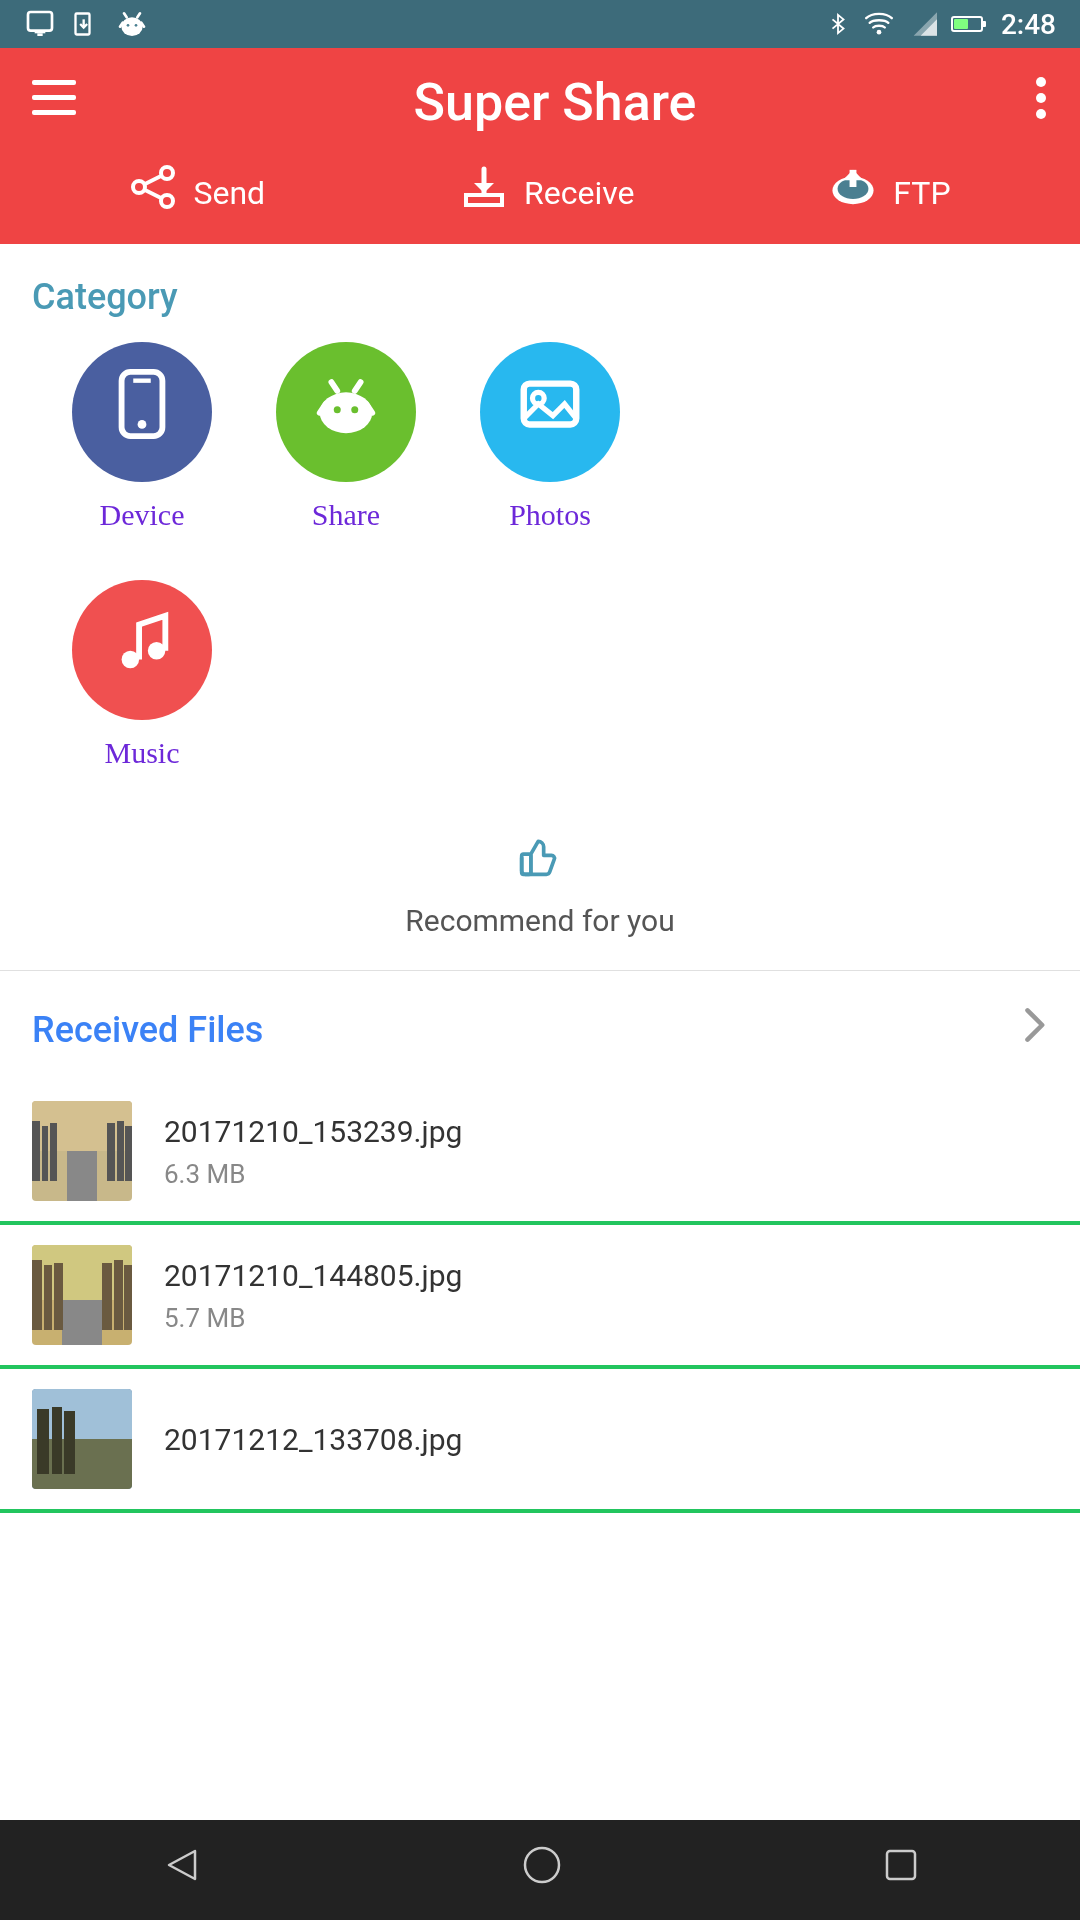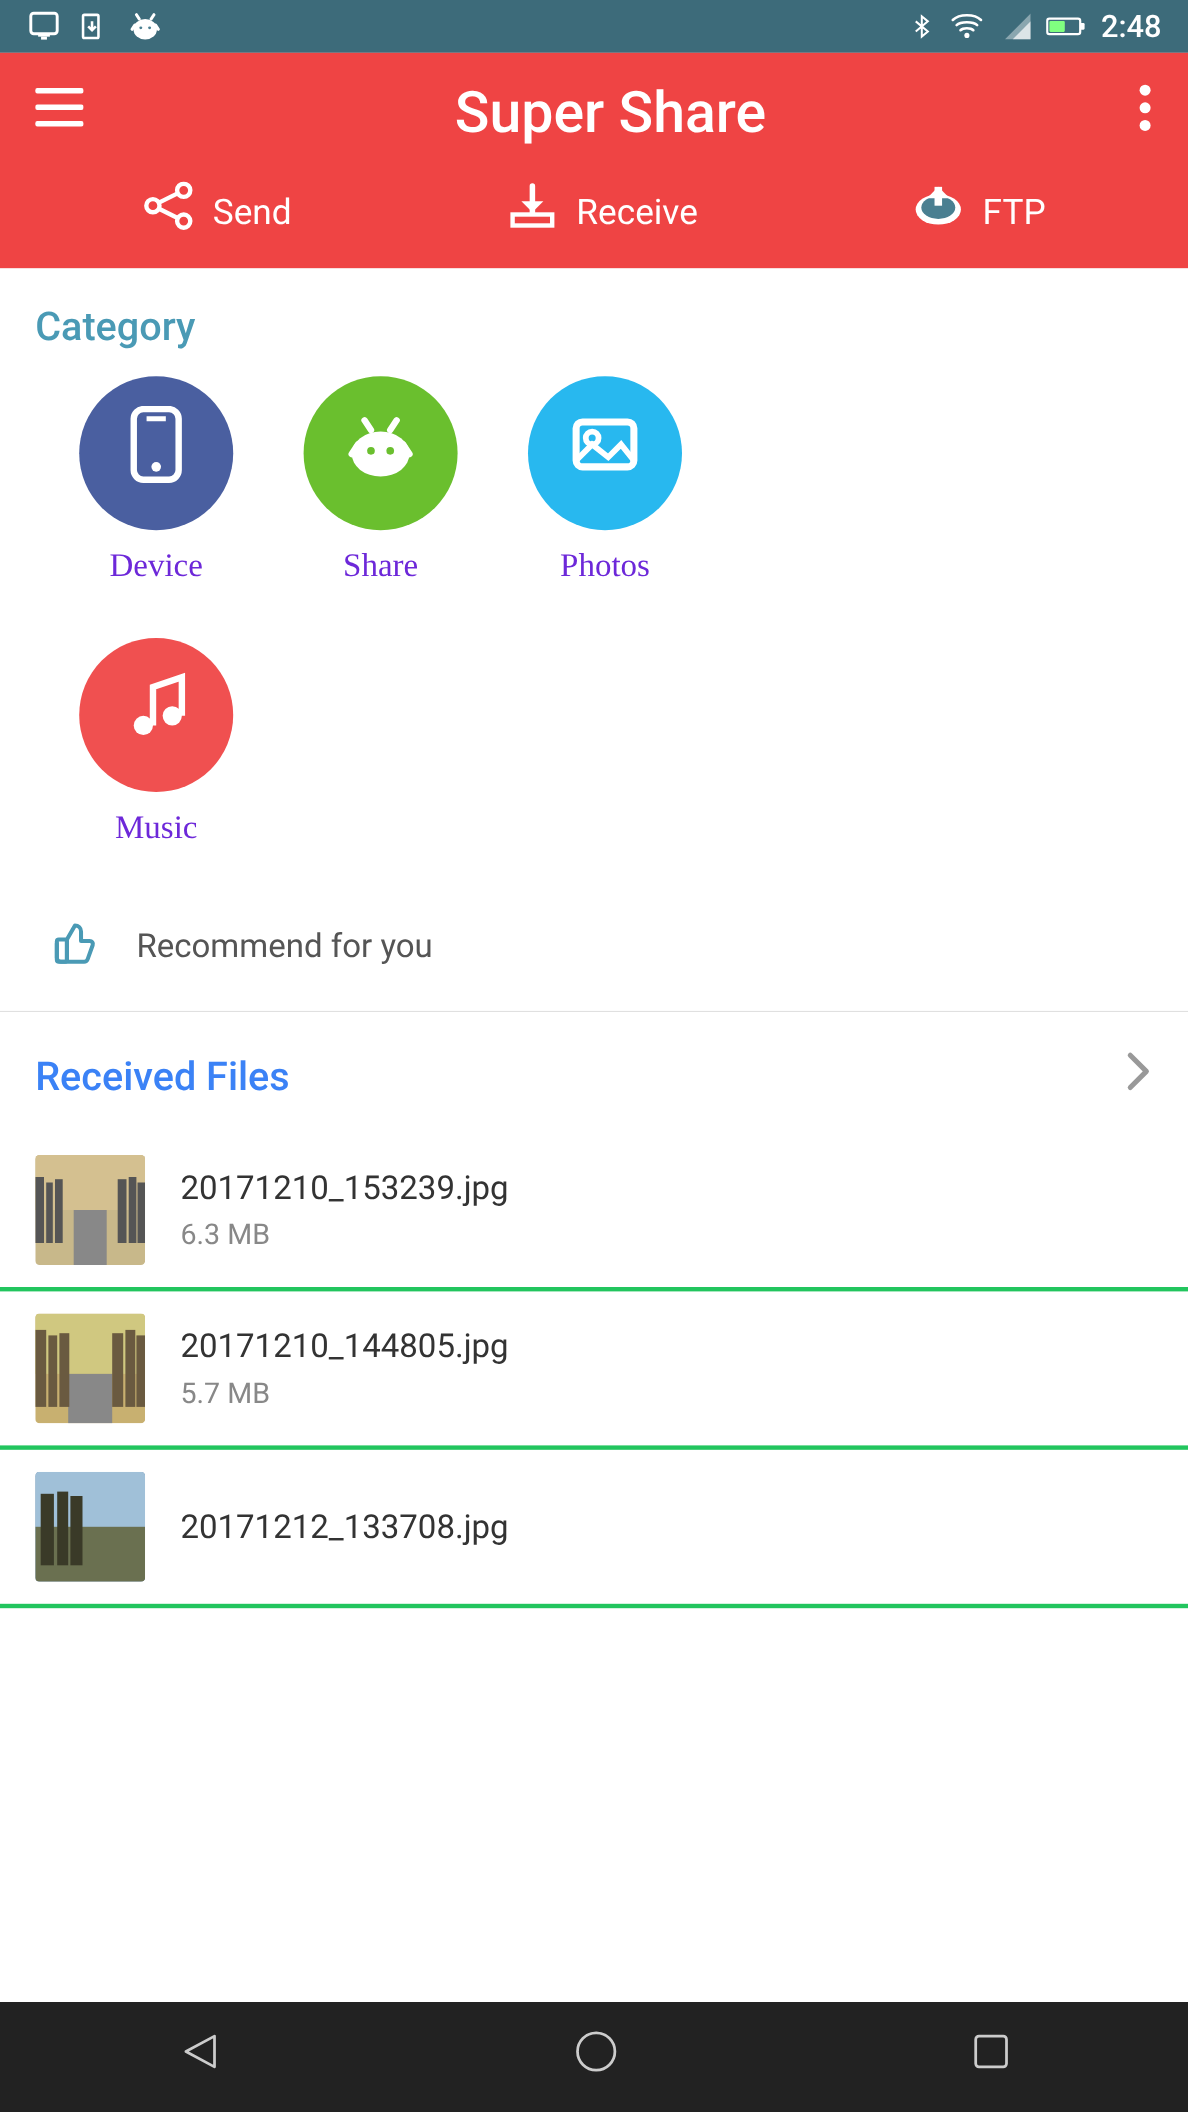--- a/index.html
+++ b/index.html
@@ -145,23 +145,24 @@
     .category-label {
       font-size: 30px;
       color: #6d28d9;
       font-family: Liberation Serif, serif;
     }
 
     
     .recommend-bar {
       display: flex;
       align-items: center;
-      gap: 32px;
+      gap: 16px;
       padding: 16px 48px 32px 48px;
       cursor: pointer;
+      flex-direction: column;
     }
     .recommend-icon {
       font-size: 36px;
       color: #4a9ab5;
     }
     .recommend-text {
       font-size: 30px;
       color: #555;
     }
 

